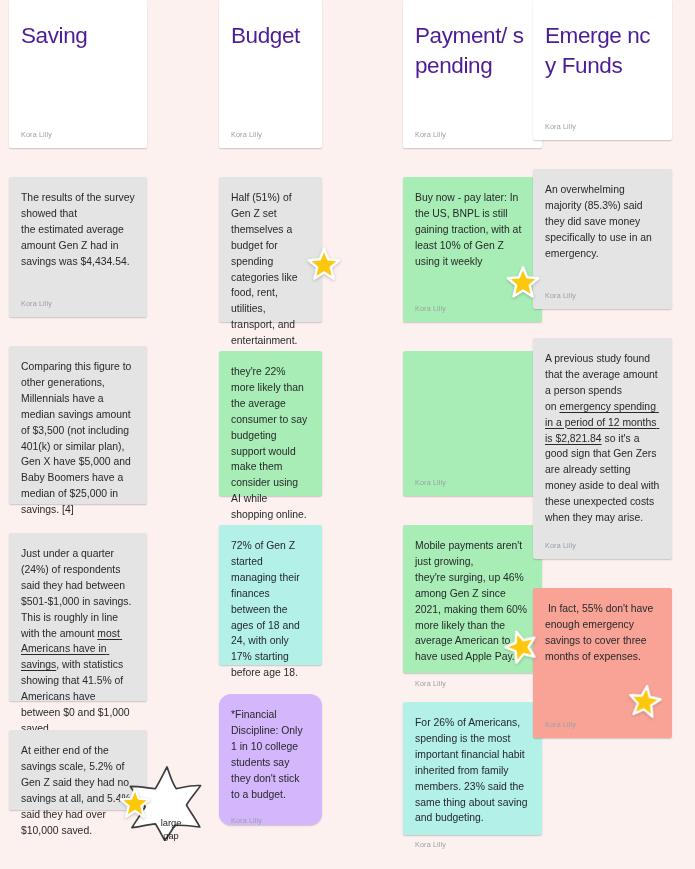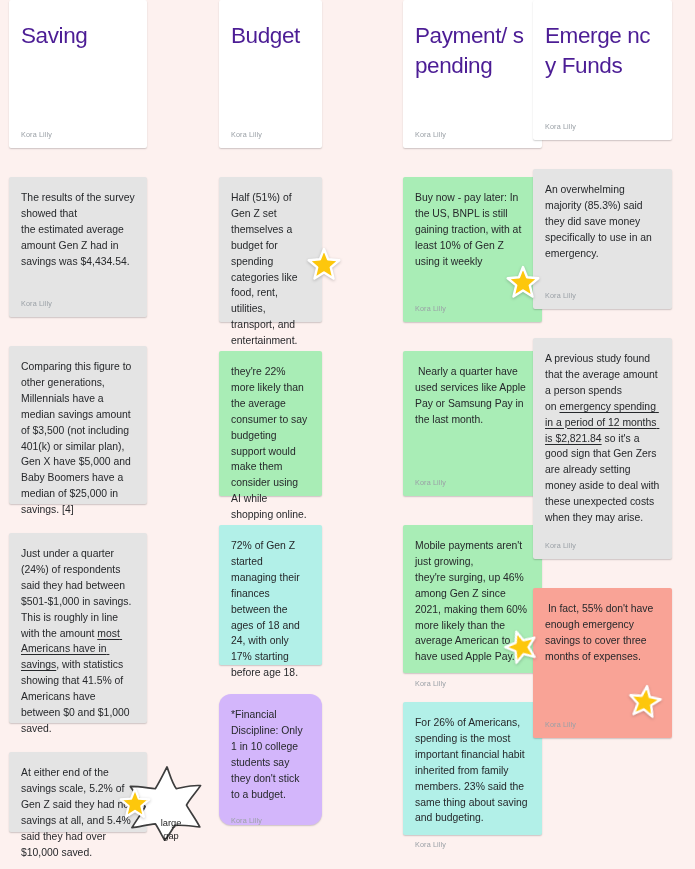--- a/index.html
+++ b/index.html
@@ -124,21 +124,21 @@
       <div class="card-body">The results of the survey showed that
 the estimated average amount Gen Z had in savings was $4,434.54.</div>
       <div class="card-footer">Kora Lilly</div>
     </div>
     <div class="spacer"></div>
     <div class="card note-gray" style="height:158px">
       <div class="card-body">Comparing this figure to other generations, Millennials have a median savings amount of $3,500 (not including 401(k) or similar plan), Gen X have $5,000 and Baby Boomers have a median of $25,000 in savings. [4]</div>
       <div class="card-footer">Kora Lilly</div>
     </div>
     <div class="spacer"></div>
-    <div class="card note-gray" style="height:190px">
+    <div class="card note-gray" style="height:168px">
       <div class="card-body"><span>Just under a quarter (24%) of respondents said they had between $501-$1,000 in savings. This is roughly in line with the amount </span><span class="lnk">most Americans have in savings</span><span>, with statistics showing that 41.5% of Americans have between $0 and $1,000 saved.</span></div>
       <div class="card-footer">Kora Lilly</div>
     </div>
     <div class="spacer"></div>
     <div class="card note-gray" style="height:80px;padding-bottom:0">
       <div class="card-body">At either end of the savings scale, 5.2% of Gen Z said they had no savings at all, and 5.4% said they had over $10,000 saved.</div>
     </div>
   </div>
 
   <div class="column col-1">
@@ -183,21 +183,20 @@
       <div class="card-body">Buy now - pay later: In the US, BNPL is still gaining traction, with at least 10% of Gen Z using it weekly</div>
       <div class="card-footer">Kora Lilly</div>
       <div class="star-sticker" style="right:2px;top:88px">
         <svg viewBox="0 0 100 100">
             <path d="M50 6 L62 36 L95 39 L70 60 L78 93 L50 75 L22 93 L30 60 L5 39 L38 36 Z" fill="#fdc70c" stroke="#ffffff" stroke-width="7" stroke-linejoin="round"></path>
           </svg>
       </div>
     </div>
     <div class="spacer"></div>
     <div class="card note-green" style="height:145px">
-      <div class="card-body"> Nearly a quarter have used services like Apple Pay or Samsung Pay in the last month.</div>
       <div class="card-footer">Kora Lilly</div>
     </div>
     <div class="spacer"></div>
     <div class="card note-green" style="height:148px">
       <div class="card-body">Mobile payments aren't just growing,
 they're surging, up 46% among Gen Z since 2021, making them 60% more likely than the average American to have used Apple Pay.</div>
       <div class="card-footer">Kora Lilly</div>
       <div class="star-sticker" style="right:4px;top:104px;transform:rotate(-18deg)">
         <svg viewBox="0 0 100 100">
             <path d="M50 6 L62 36 L95 39 L70 60 L78 93 L50 75 L22 93 L30 60 L5 39 L38 36 Z" fill="#fdc70c" stroke="#ffffff" stroke-width="7" stroke-linejoin="round"></path>

